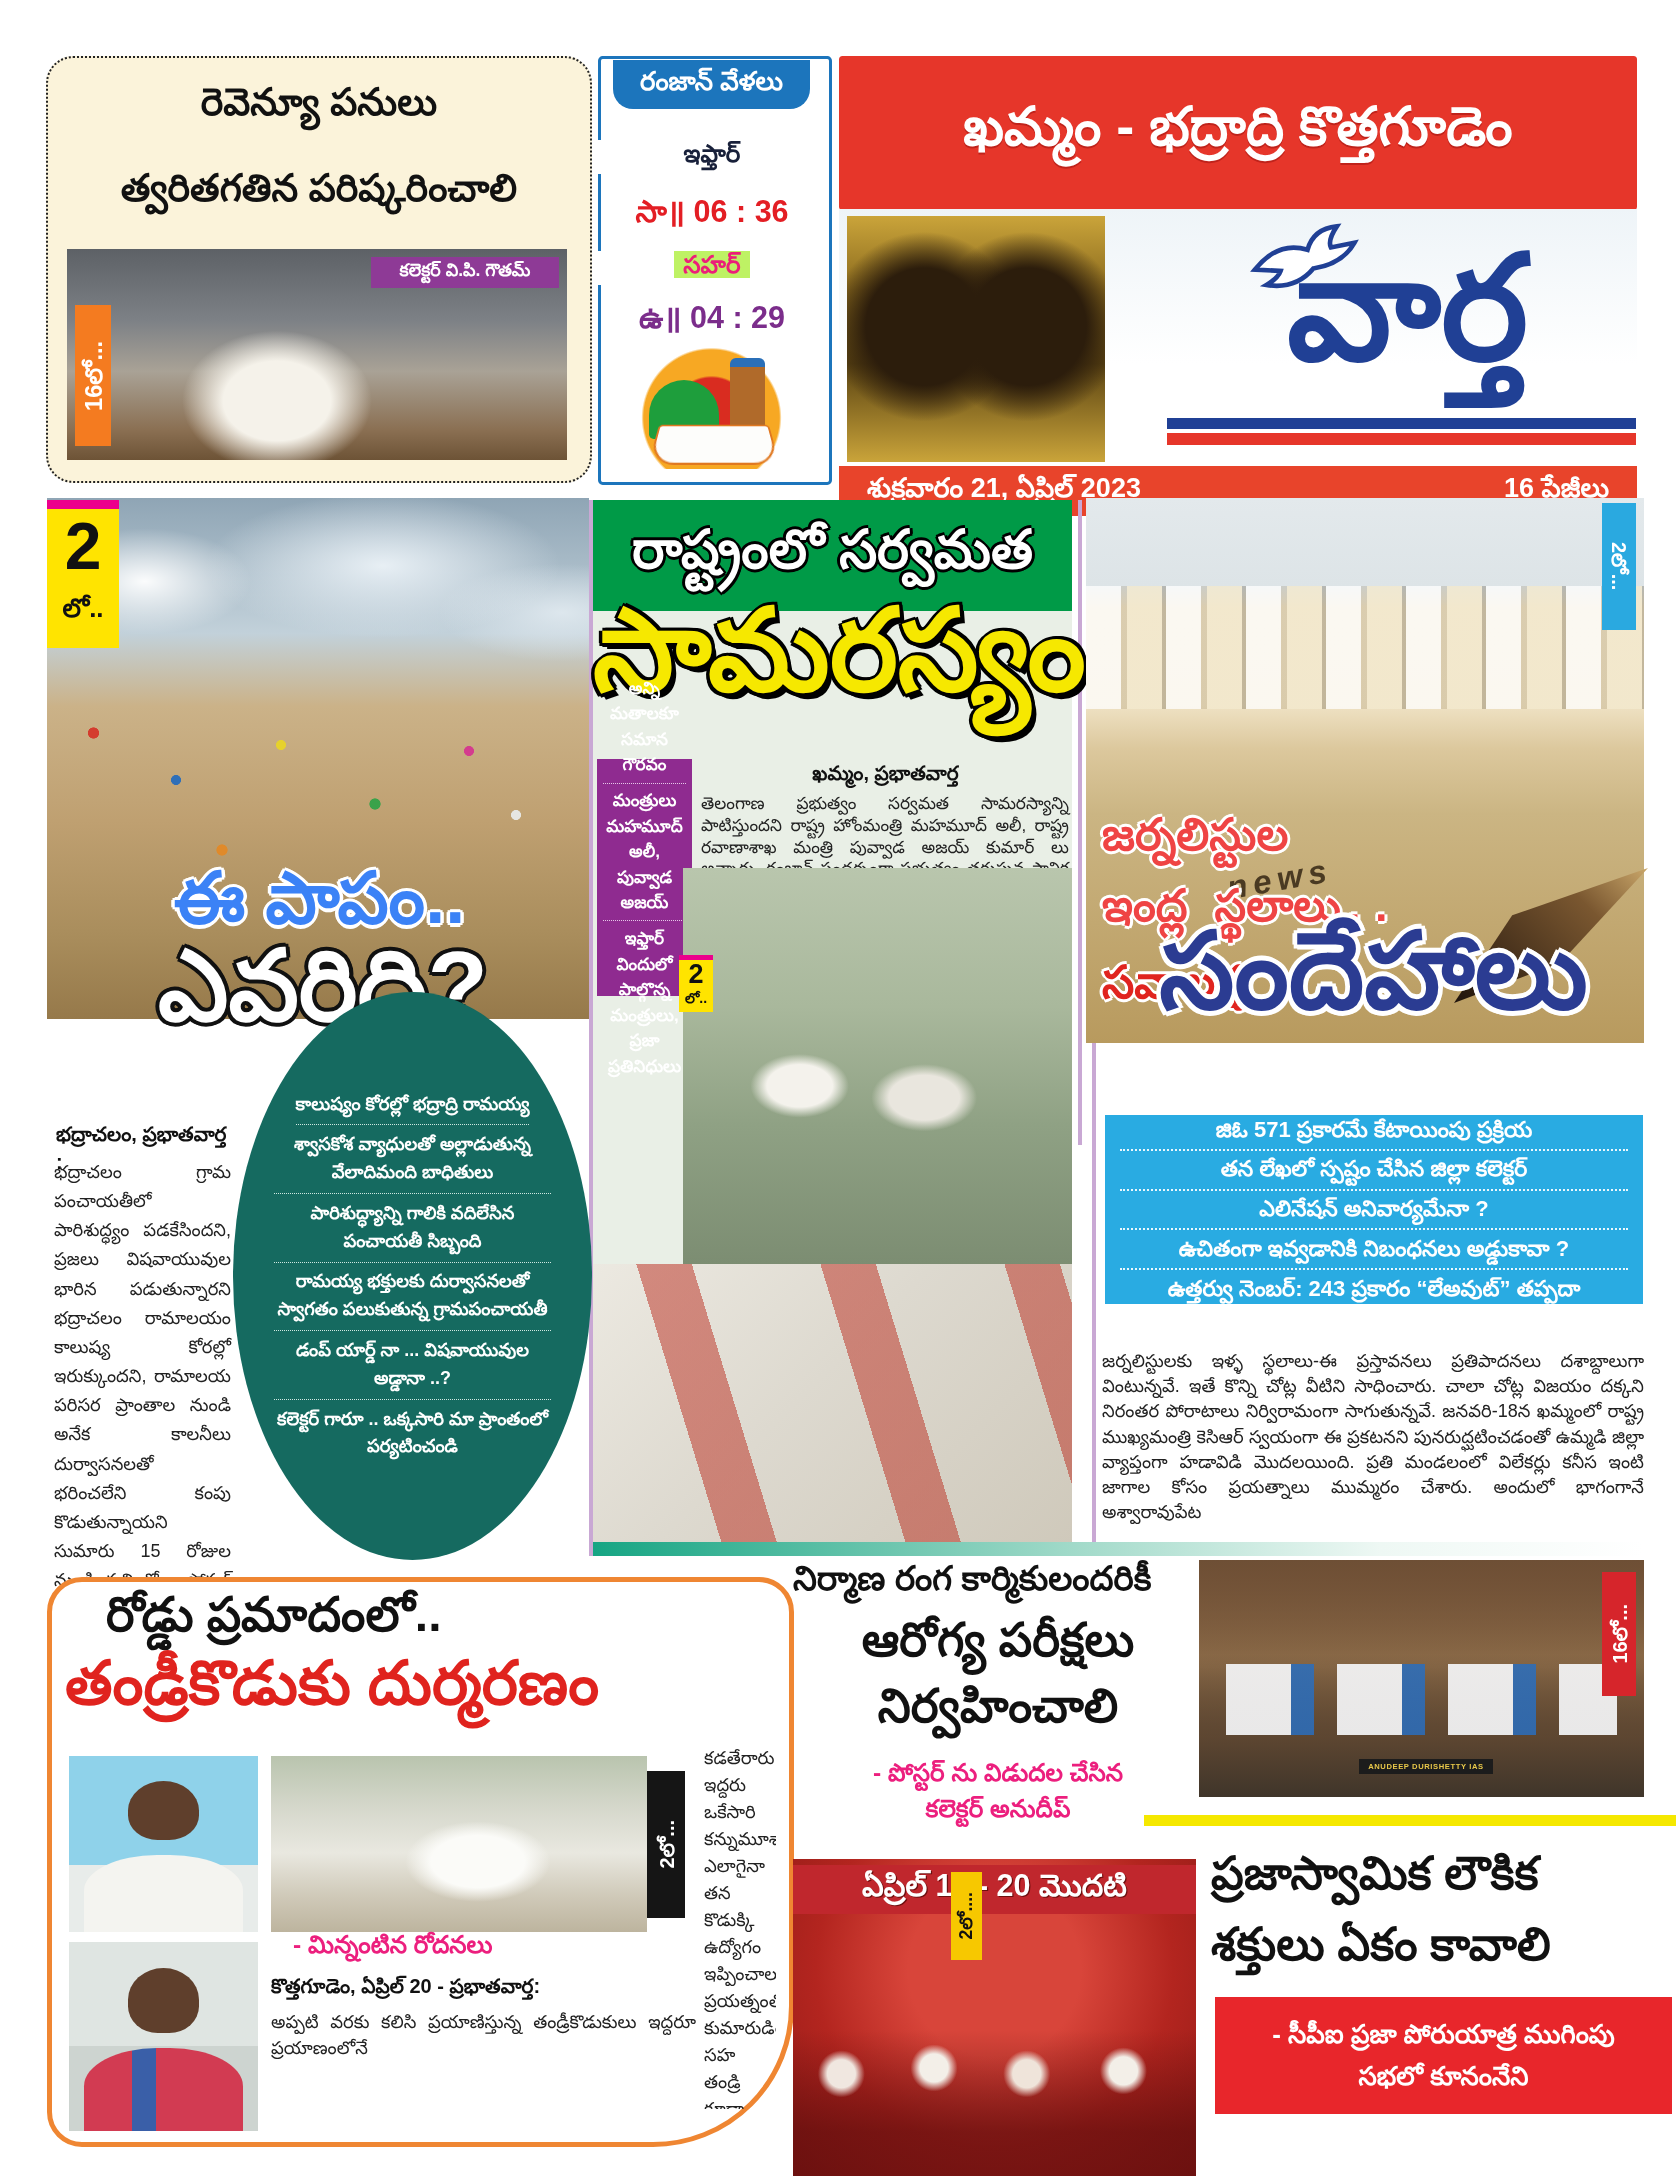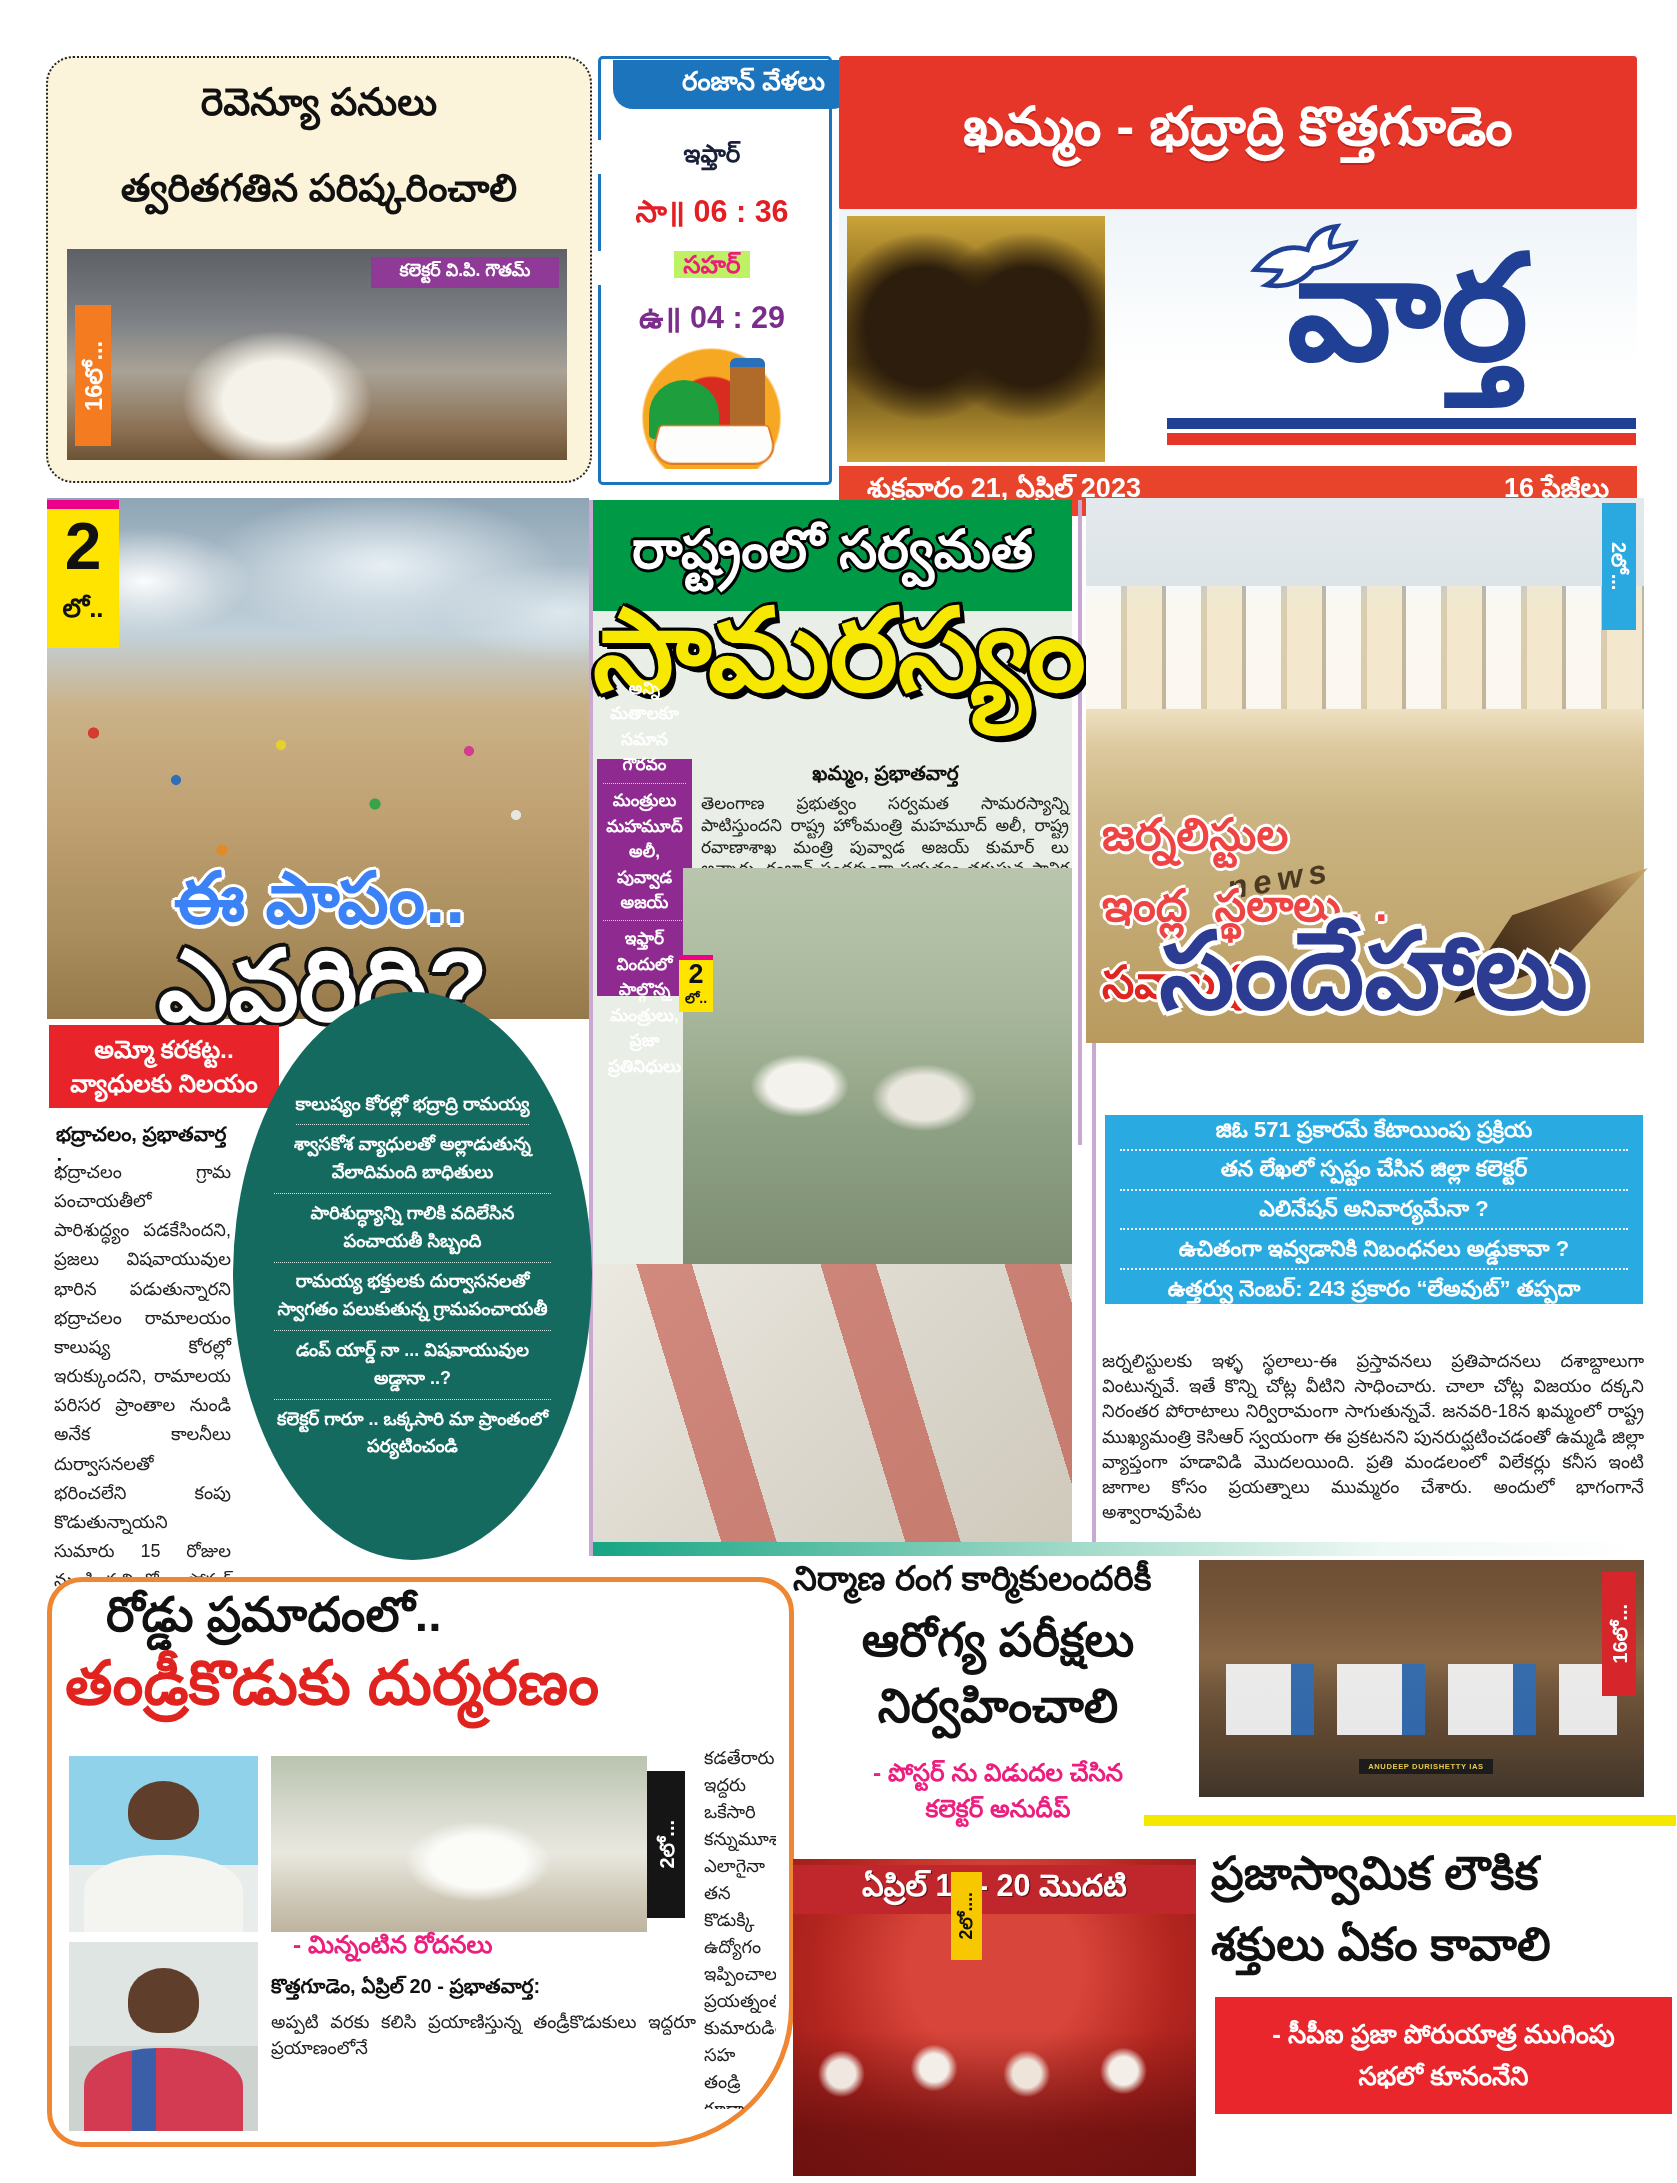--- a/index.html
+++ b/index.html
@@ -20,21 +20,21 @@
   .vtxt{writing-mode:vertical-rl;text-orientation:mixed;transform:rotate(180deg);}
   .vtxt-down{writing-mode:vertical-rl;text-orientation:mixed;}
   .tab-orange{left:75px;top:305px;width:36px;height:141px;background:#f47b20;color:#fff;font-size:23.5px;}
   .purple-label{left:371px;top:257px;width:188px;height:30.5px;background:#8e3a96;color:#fff;
                 font-size:17.6px;font-weight:bold;display:flex;align-items:center;justify-content:center;}
 
   
   .ramzan-box{left:598px;top:56px;width:228px;height:423px;background:#fff;border:3.5px solid #1c75bc;border-radius:4.7px;}
   .ramzan-head{left:613px;top:60px;width:197px;height:49px;background:#1c75bc;color:#fff;
                border-radius:0 0 20px 20px;display:flex;align-items:center;justify-content:center;
-               font-size:26px;font-weight:bold;padding-left:42px;}
+               font-size:26px;font-weight:bold;}
   .rz-row{width:228px;text-align:center;font-weight:bold;}
   .diamond-line{left:610px;width:204px;height:2.3px;background:#0e6e62;}
   .diamond{width:15.2px;height:15.2px;background:#0e6e62;transform:rotate(45deg);}
   .rz-label{position:absolute;width:100%;text-align:center;background:#fff;}
   .mosque{left:630px;top:334px;width:163px;height:135px;border-radius:5.9px;
       background:radial-gradient(circle at 50% 62%, #d92c20 0 34%, #f7a823 36% 58%, #fff 60%),#fff;}
   .mosque .dome{position:absolute;left:19px;top:46px;width:70px;height:59px;background:#1e9e3c;
       border-radius:35px 35px 4.7px 4.7px;}
   .mosque .minar{position:absolute;left:100px;top:23.5px;width:35px;height:76px;background:#b06a2a;
       border-radius:5.9px 5.9px 0 0;border-top:9.4px solid #2a6fb8;}
@@ -257,24 +257,20 @@
 
   <div class="ph garbage"></div>
   <div class="abs speckles"></div>
   <div class="abs tab-yellow2">
     <div class="mag"></div>
     <div class="num">2</div>
     <div class="suf">లో..</div>
   </div>
   <div class="abs pap-red">ఈ పాపం..</div>
   <div class="abs evaridi">ఎవరిది?</div>
-  <div class="abs kicker-red">
-    <span>అమ్మో కరకట్ట..</span>
-    <span>వ్యాధులకు నిలయం</span>
-  </div>
   <div class="abs teal-oval">
     <div class="teal-item">కాలుష్యం కోరల్లో భద్రాద్రి రామయ్య</div>
     <div class="teal-item">శ్వాసకోశ వ్యాధులతో అల్లాడుతున్న వేలాదిమంది బాధితులు</div>
     <div class="teal-item">పారిశుద్ధ్యాన్ని గాలికి వదిలేసిన పంచాయతీ సిబ్బంది</div>
     <div class="teal-item">రామయ్య భక్తులకు దుర్వాసనలతో స్వాగతం పలుకుతున్న గ్రామపంచాయతీ</div>
     <div class="teal-item">డంప్ యార్డ్ నా ... విషవాయువుల అడ్డానా ..?</div>
     <div class="teal-item">కలెక్టర్ గారూ .. ఒక్కసారి మా ప్రాంతంలో పర్యటించండి</div>
   </div>
   <div class="abs l-dateline">భద్రాచలం, ప్రభాతవార్త :</div>
   <div class="abs l-body just">భద్రాచలం గ్రామ పంచాయతీలో పారిశుద్ధ్యం పడకేసిందని, ప్రజలు విషవాయువుల భారిన పడుతున్నారని భద్రాచలం రామాలయం కాలుష్య కోరల్లో ఇరుక్కుందని, రామాలయ పరిసర ప్రాంతాల నుండి అనేక కాలనీలు దుర్వాసనలతో భరించలేని కంపు కొడుతున్నాయని సుమారు 15 రోజుల నుండి ప్రతి రోజు సోషల్ మీడియాలో వార్తలు చక్కర్లు కొడుతున్నా.. పట్టించుకోకుండా మొద్దు నిద్ర నటిస్తున్న గ్రామపంచాయతీ కార్యాలయ సిబ్బందిపై</div>

